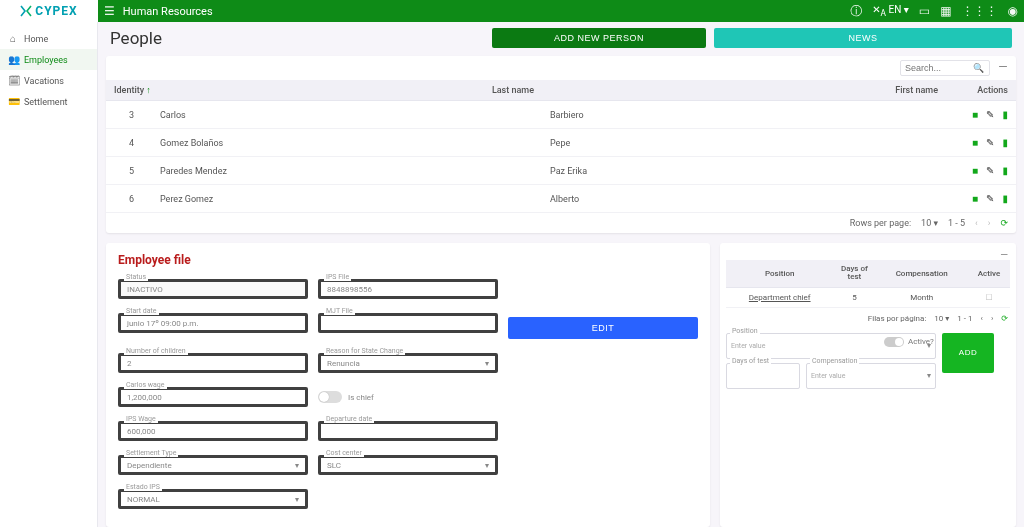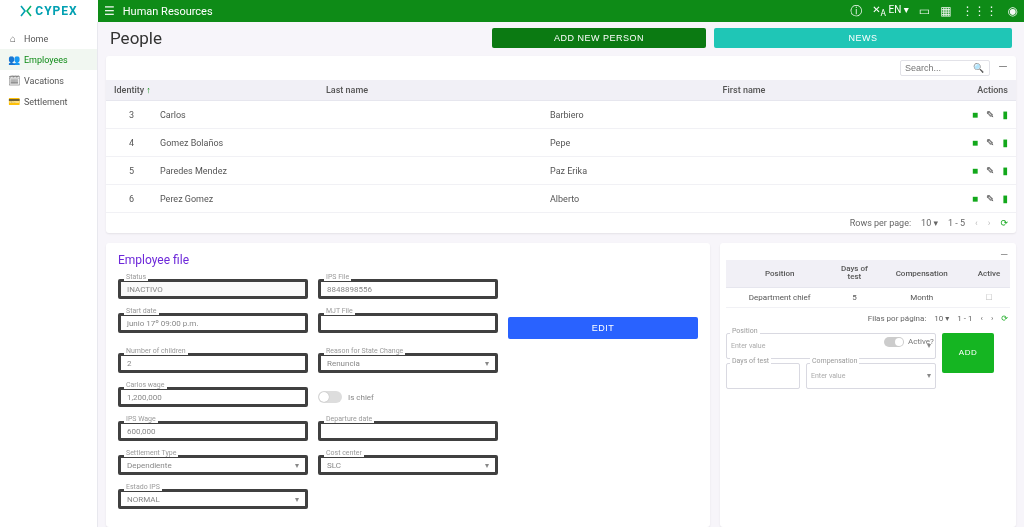--- a/index.html
+++ b/index.html
@@ -94,21 +94,21 @@
   }
   .search-box input { border:none; outline:none; width:100%; font-size:9px; color:#666; }
   .more-dash { width:14px; text-align:center; color:#888; }
 
   table.people { width: 100%; border-collapse: collapse; table-layout: fixed; }
   table.people th {
     background: #f1f0f6;
     font-size: 9px;
     font-weight: 500;
     color: #555;
-    text-align: center;
+    text-align: right;
     padding: 5px 8px;
     border-bottom: 1px solid #e6e6ee;
   }
   table.people th.actions { text-align: right; }
   table.people td {
     font-size: 9px;
     color: #555;
     padding: 8px 8px;
     border-bottom: 1px solid #f1f1f5;
   }
@@ -120,21 +120,21 @@
   .act.edit { color:#333; }
   .arrow-up { color:#0e8b17; font-size:9px; margin-left:2px;}
 
   .paginator { display:flex; justify-content:flex-end; align-items:center; gap:10px; font-size:9px; color:#666; padding:5px 8px; }
   .paginator .pg-btn { color:#bbb; cursor:pointer; }
   .paginator .pg-refresh { color:#12a81b; cursor:pointer; }
 
   
   .lower { display:flex; gap:10px; }
   .emp-card { flex: 1; background:#fff; border-radius:3px; box-shadow:0 1px 2px rgba(0,0,0,.08); padding: 10px 12px 18px 12px; }
-  .emp-title { font-size: 12px; font-weight: 400; color:#6d28d9; margin-bottom: 12px; }
+  .emp-title { font-size: 12px; font-weight: 700; color:#b91c1c; margin-bottom: 12px; }
   .emp-grid { display:grid; grid-template-columns: 190px 180px 190px; column-gap: 10px; row-gap: 14px; align-items:start; }
   .field { position:relative; }
   .field .f-label {
     position:absolute; top:-6px; left:6px; font-size:7px; color:#9a9a9a; background:#fff; padding:0 2px;
   }
   .field .f-input {
     width:100%; height:20px; border:3px solid #404040; border-radius:2px; background:#fff;
     font-size:8px; color:#888; padding: 0 6px; display:flex; align-items:center; justify-content:space-between;
   }
   .field .f-input.disabled { background:#fafafa; }
@@ -148,21 +148,21 @@
   .toggle::after { content:""; position:absolute; left:1px; top:1px; width:10px; height:10px; border-radius:50%; background:#fff; box-shadow:0 0 1px rgba(0,0,0,.3);}
 
   
   .pos-card { width: 296px; background:#fff; border-radius:3px; box-shadow:0 1px 2px rgba(0,0,0,.08); padding: 6px 6px 8px 6px; display:flex; flex-direction:column; }
   .pos-more { text-align:right; color:#888; font-size:10px; padding-right:2px; }
   table.pos { width:100%; border-collapse:collapse; }
   table.pos th { background:#f1f0f6; font-size:8px; font-weight:500; color:#555; padding:5px 4px; border-bottom:1px solid #e6e6ee; }
   table.pos th.days { width:42px; line-height:1.05; }
   table.pos th.active-col { width:42px; }
   table.pos td { font-size:8px; color:#555; padding:5px 4px; text-align:center; border-bottom:1px solid #f1f1f5;}
-  table.pos td.pos-name { text-align:center; }
+  table.pos td.pos-name { text-align:center;text-decoration:underline; }
   .pos-paginator { display:flex; justify-content:flex-end; align-items:center; gap:8px; font-size:8px; color:#666; padding:6px 2px 10px 2px;}
   .pos-paginator .pg-refresh { color:#12a81b; }
 
   .pos-form { display:grid; grid-template-columns: 74px 130px 52px; gap:4px 6px; align-items:start; }
   .pos-form .pf-field { position:relative; }
   .pf-label { position:absolute; top:-6px; left:4px; font-size:7px; color:#9a9a9a; background:#fff; padding:0 2px; }
   .pf-input { width:100%; height:18px; border:1px solid #d9d9e1; border-radius:2px; font-size:7px; color:#aaa; padding:12px 4px; display:flex; align-items:center; justify-content:space-between; }
   .active-toggle { display:flex; align-items:center; gap:4px; font-size:8px; color:#777; height:18px; }
   .active-toggle .at-switch { width:20px; height:10px; border-radius:5px; background:#ccc; position:relative;}
   .active-toggle .at-switch::after { content:""; position:absolute; right:1px; top:1px; width:8px; height:8px; border-radius:50%; background:#fff;}

